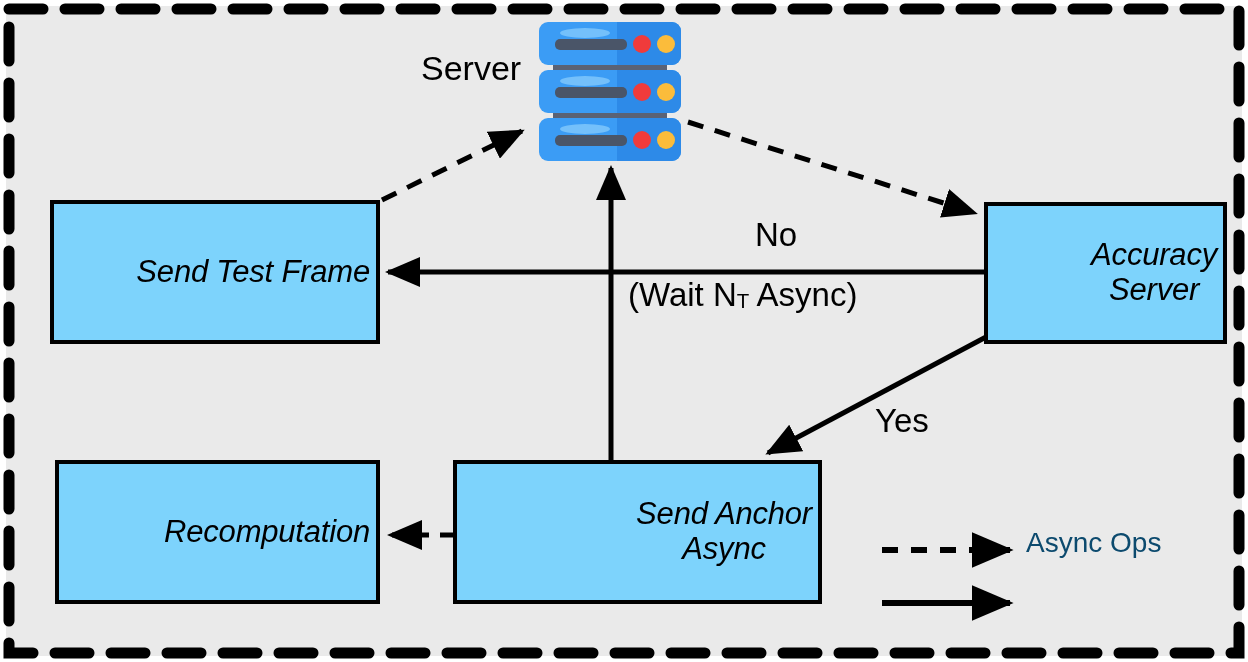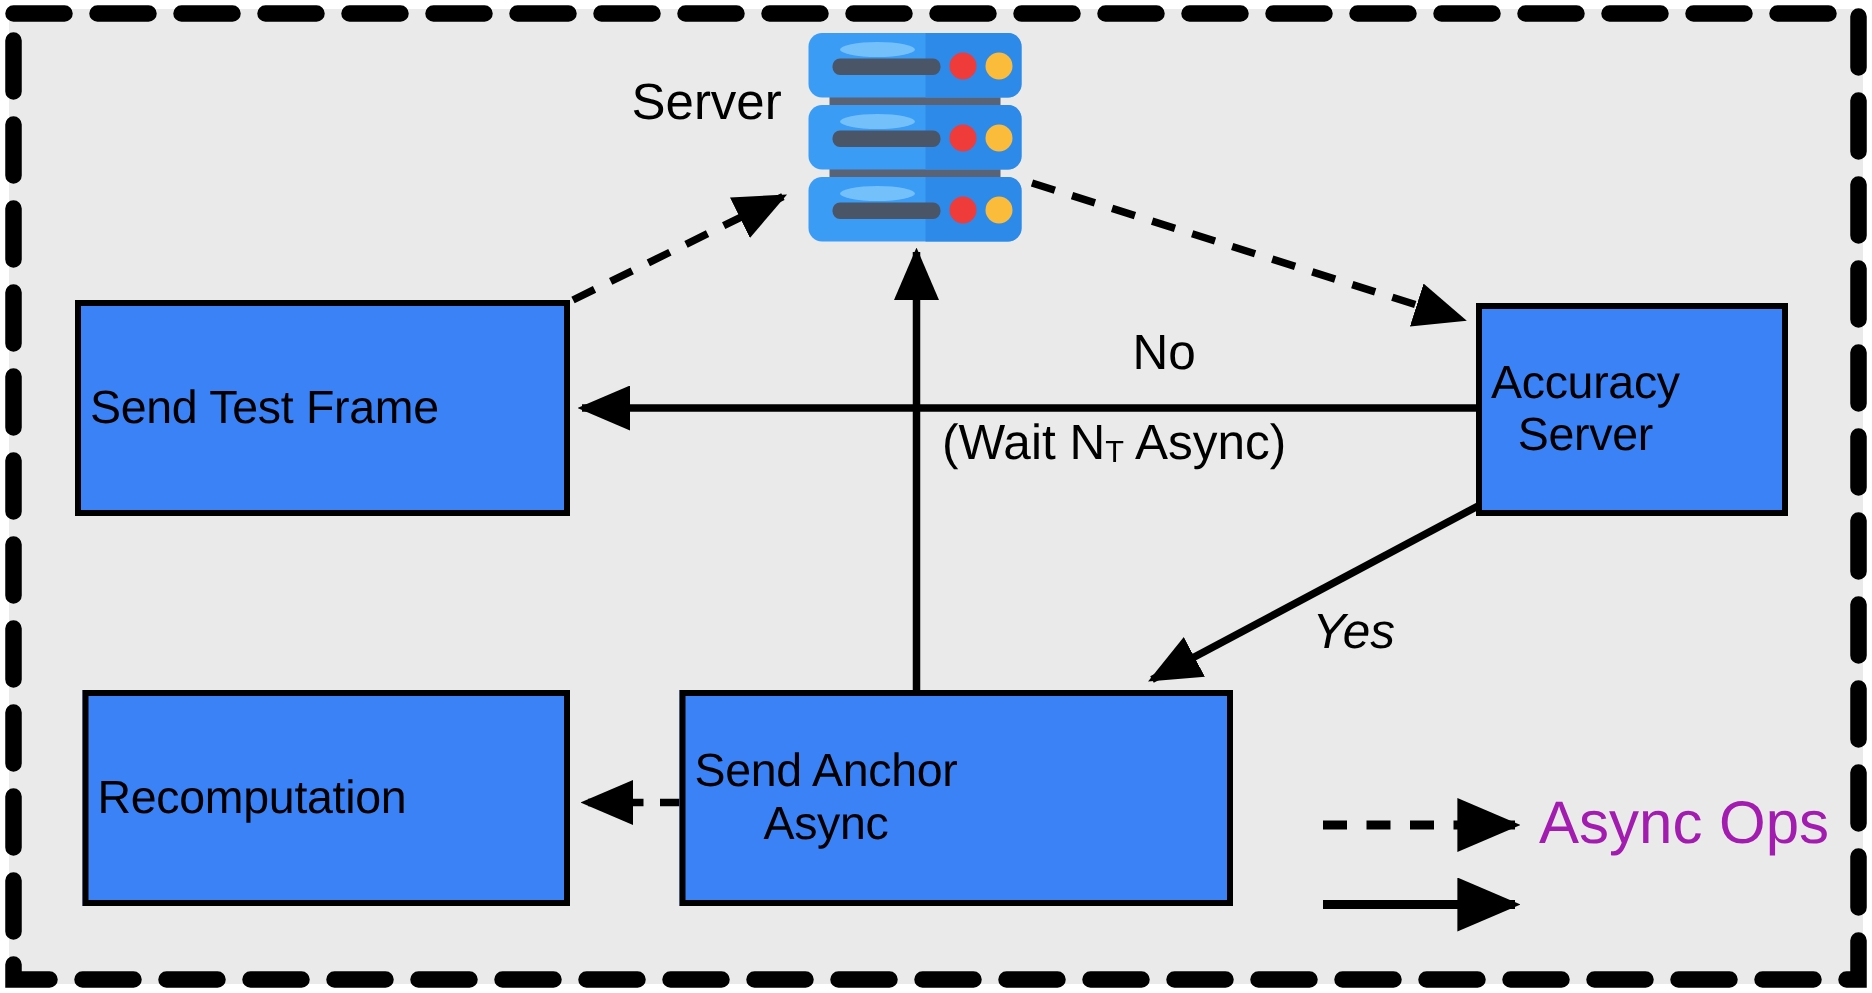--- a/index.html
+++ b/index.html
@@ -33,45 +33,46 @@
     left: 0;
     top: 0;
     width: 1248px;
     height: 662px;
     pointer-events: none;
   }
   
   .proc-box {
     position: absolute;
     box-sizing: border-box;
-    background: #3b82f6;
+    background: #7dd3fc;
     border: 4px solid #000000;
     display: flex;
     align-items: center;
-    justify-content: flex-start;
+    justify-content: flex-end;
     text-align: center;
     color: #000000;
     line-height: 1.12;
     letter-spacing: -0.2px;
+    font-style: italic;
   }
   .proc-box .box-label {
     display: block;
     padding: 0 6px;
   }
   #box-send-test-frame {
     left: 50px;
     top: 200px;
     width: 330px;
     height: 144px;
     font-size: 31px;
   }
   #box-accuracy-checker {
     left: 984px;
     top: 202px;
-    width: 208px;
+    width: 243px;
     height: 142px;
     font-size: 31px;
   }
   #box-recomputation {
     left: 55px;
     top: 460px;
     width: 325px;
     height: 144px;
     font-size: 31px;
   }
@@ -107,26 +108,25 @@
   #label-wait-frames sub {
     font-size: 0.62em;
     vertical-align: baseline;
     position: relative;
     bottom: -0.12em;
   }
   #label-yes {
     left: 875px;
     top: 403px;
     font-size: 33px;
-    font-style: italic;
   }
   .legend-label {
     position: absolute;
-    font-size: 40px;
-    color: #a21caf;
+    font-size: 28px;
+    color: #0c4a6e;
     white-space: nowrap;
   }
   #legend-async-label {
     left: 1026px;
     top: 527px;
   }
   #legend-sync-label {
     left: 1026px;
     top: 580px;
   }

